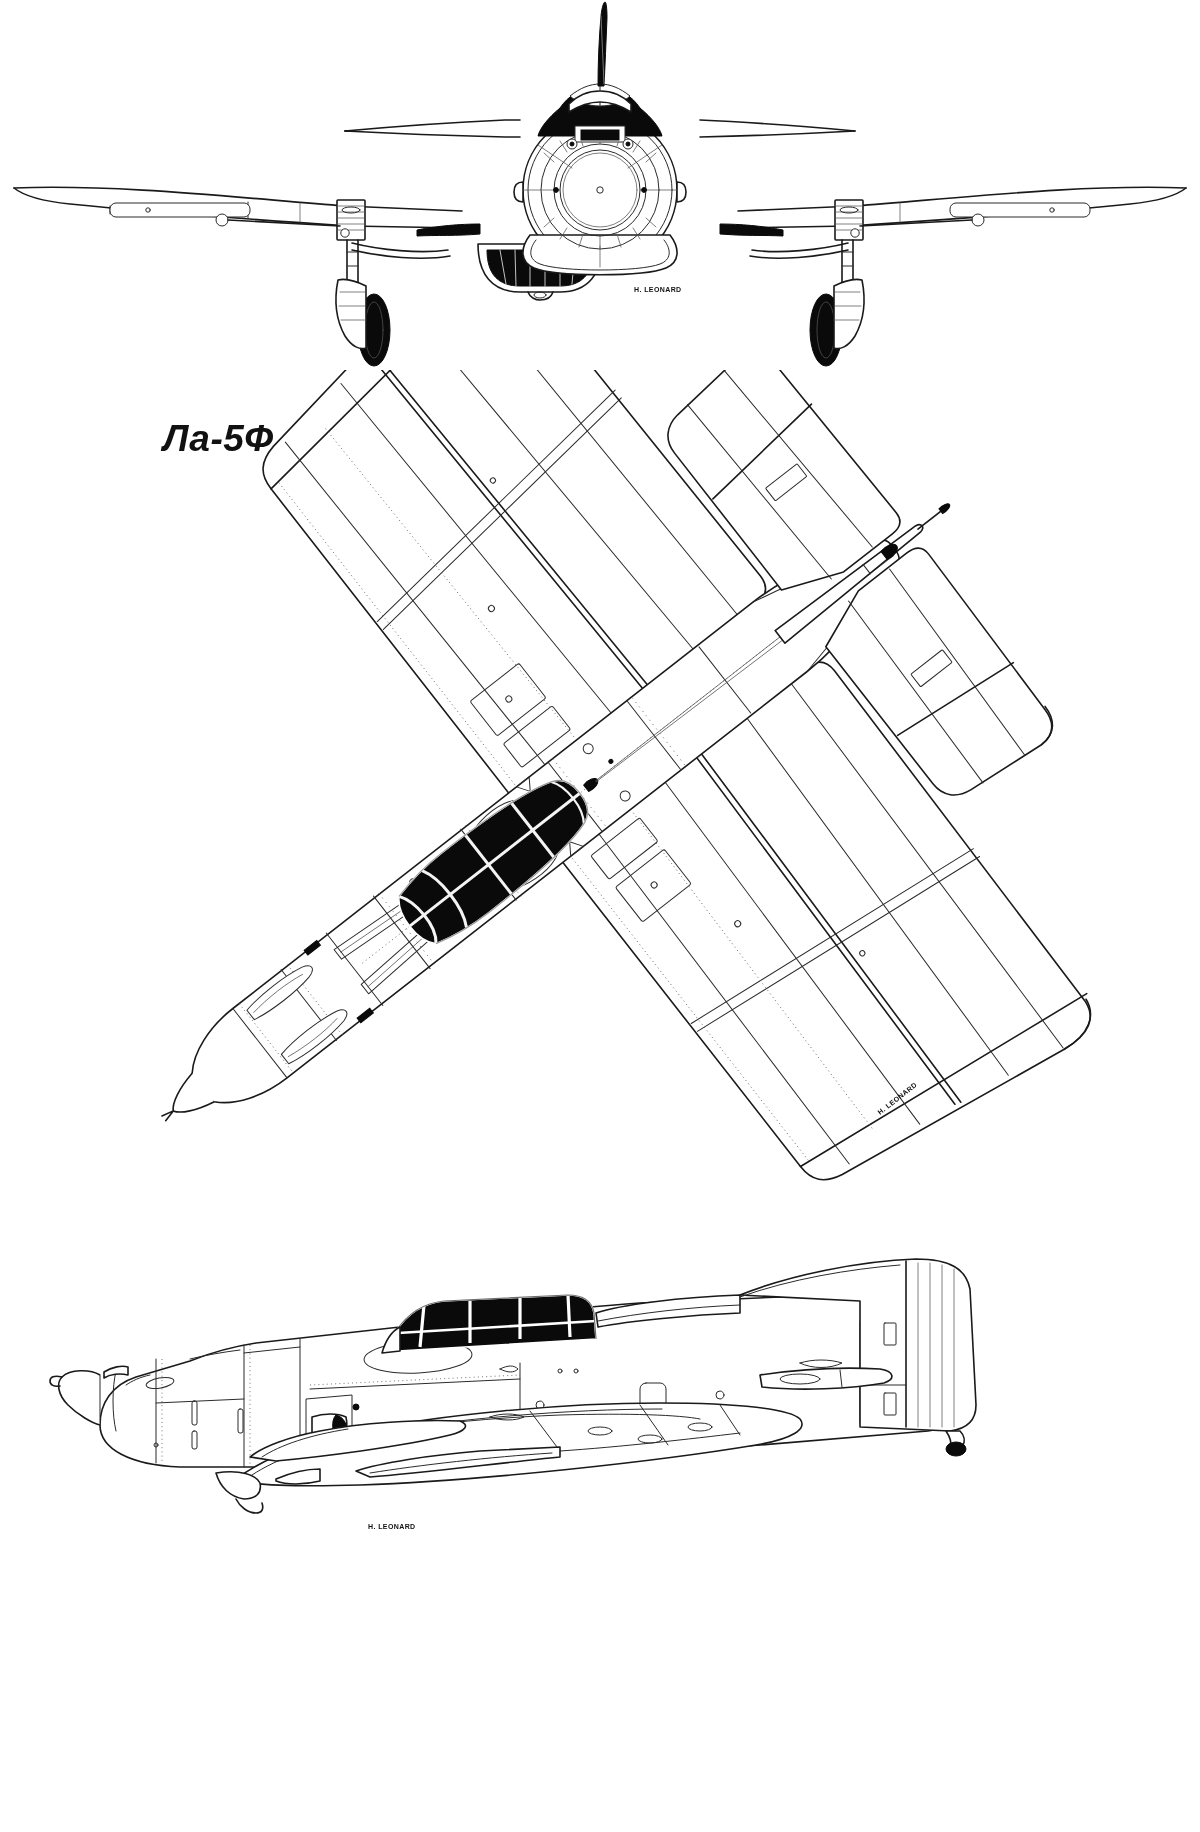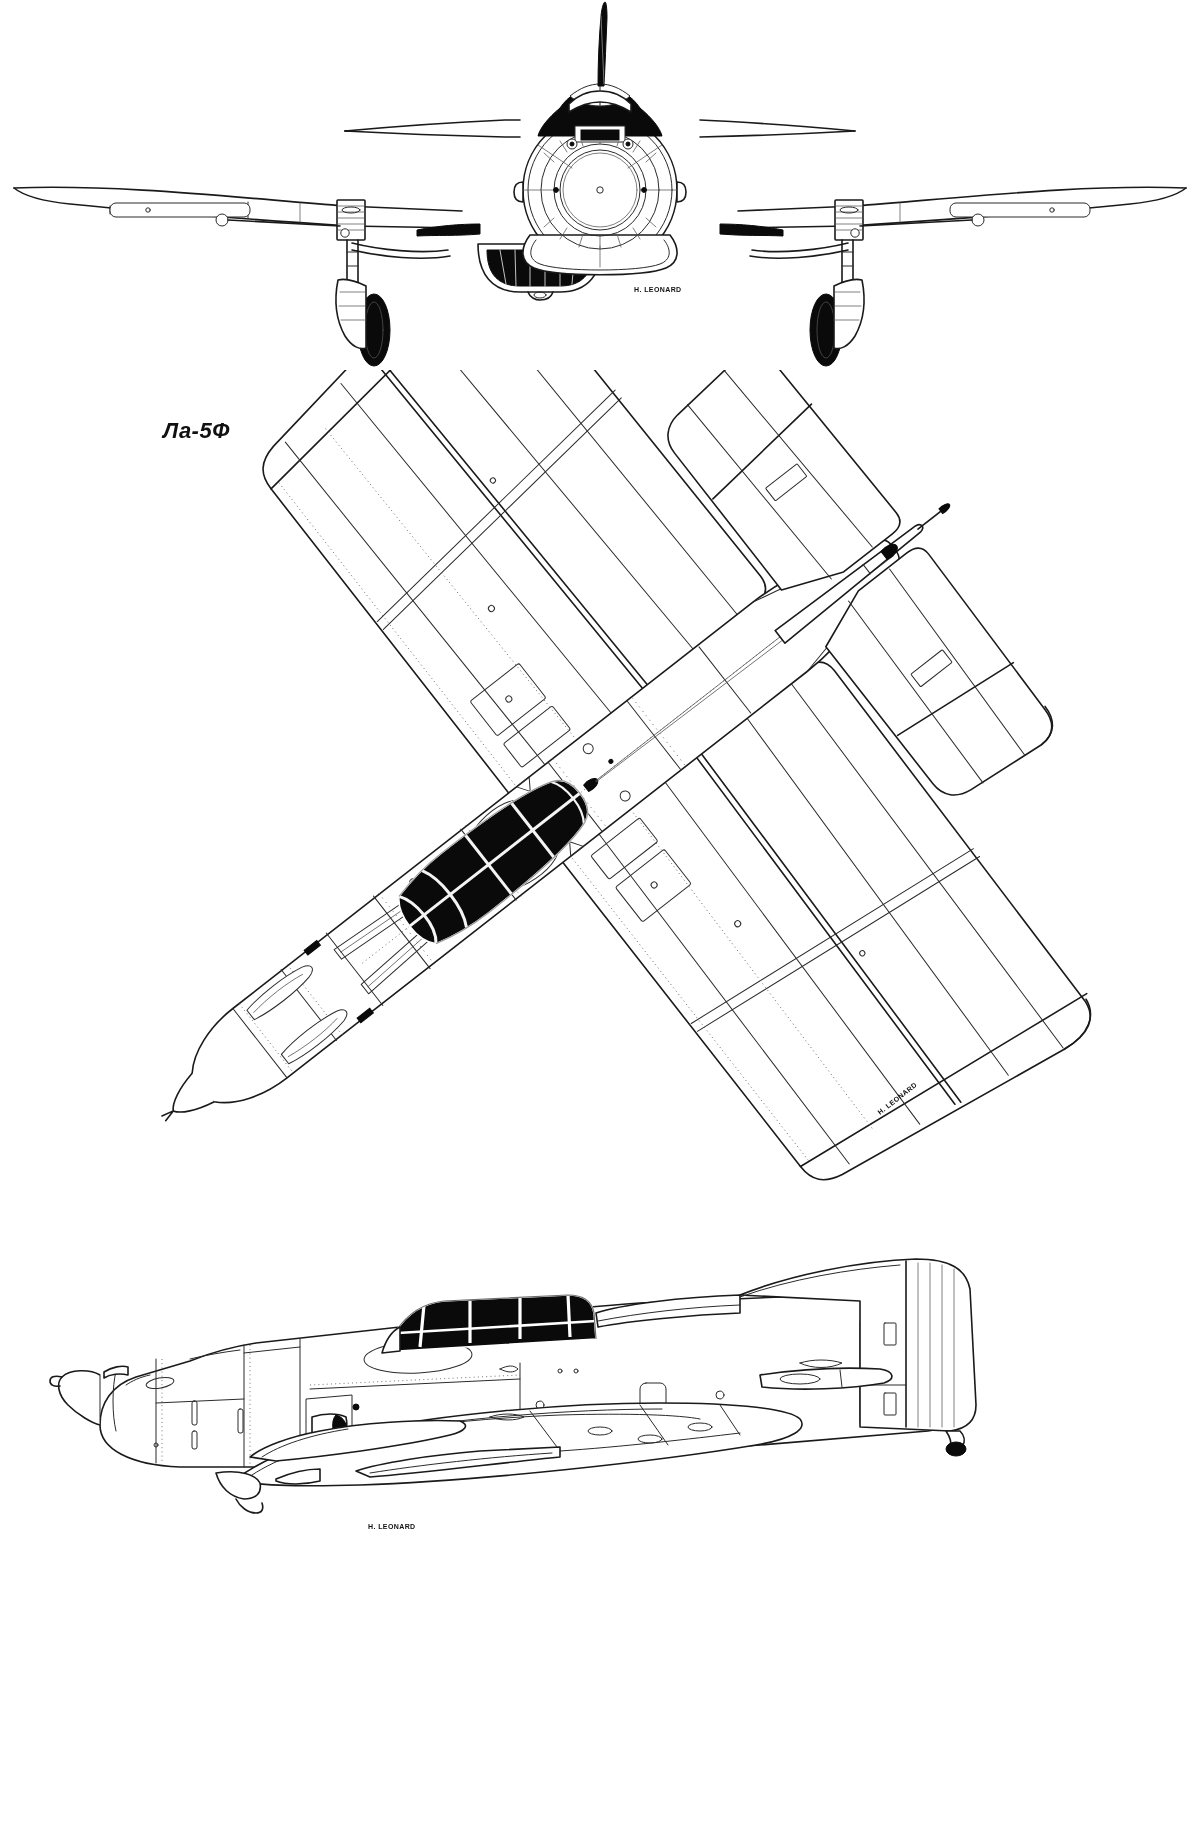--- a/index.html
+++ b/index.html
@@ -12,21 +12,21 @@
   .lnH{fill:none;stroke:#555;stroke-width:0.75;stroke-linejoin:round;stroke-linecap:round;}
   .fillW{fill:#ffffff;stroke:#1a1a1a;stroke-width:1.6;stroke-linejoin:round;}
   .fillWT{fill:#ffffff;stroke:#2b2b2b;stroke-width:1.0;stroke-linejoin:round;}
   .fillK{fill:#0a0a0a;stroke:#0a0a0a;stroke-width:1.0;}
   .fillKo{fill:#0a0a0a;stroke:#ffffff;stroke-width:1.6;stroke-linejoin:round;}
   .rivet{stroke:#666;stroke-width:0.9;stroke-dasharray:1 3.2;fill:none;}
   .rivet2{stroke:#666;stroke-width:0.9;stroke-dasharray:1 4.6;fill:none;}
   .sig{font-family:"Liberation Sans",sans-serif;font-weight:bold;font-size:7px;
        letter-spacing:0.4px;fill:#111;}
   .model-label{position:absolute;font-family:"Liberation Sans",sans-serif;
-       font-weight:bold;font-style:italic;font-size:22px;color:#111;letter-spacing:0.5px;}
+       font-weight:bold;font-style:italic;font-size:37px;color:#111;letter-spacing:0.5px;}
 </style>
 </head>
 <body>
 
 <div id="sheet">
 
   <svg style="position:absolute;left:0;top:0;" width="1200" height="400" viewBox="0 0 1200 400">
 
     <g>
       <path class="ln" d="M345,131 C400,126 460,122 505,120 L520,120"></path>

